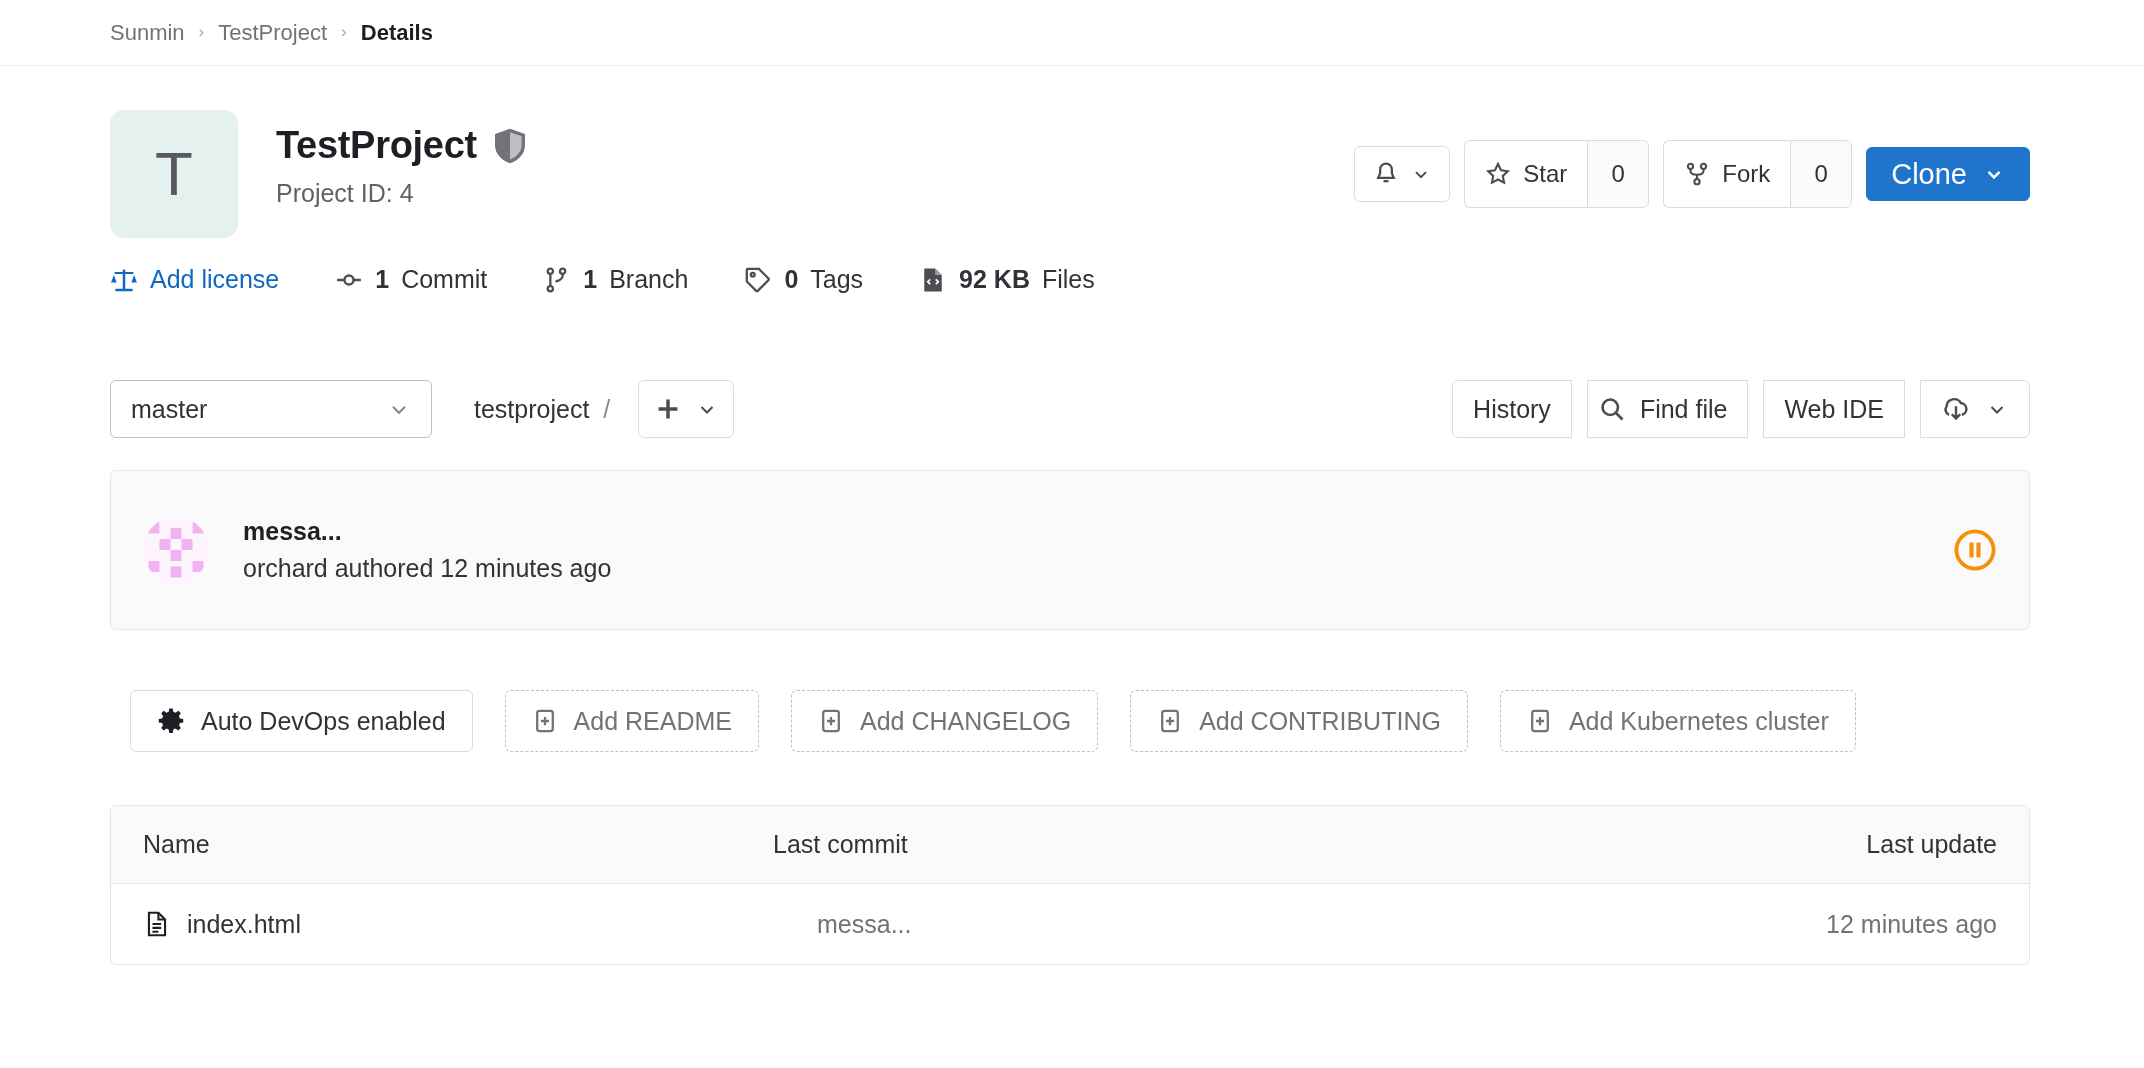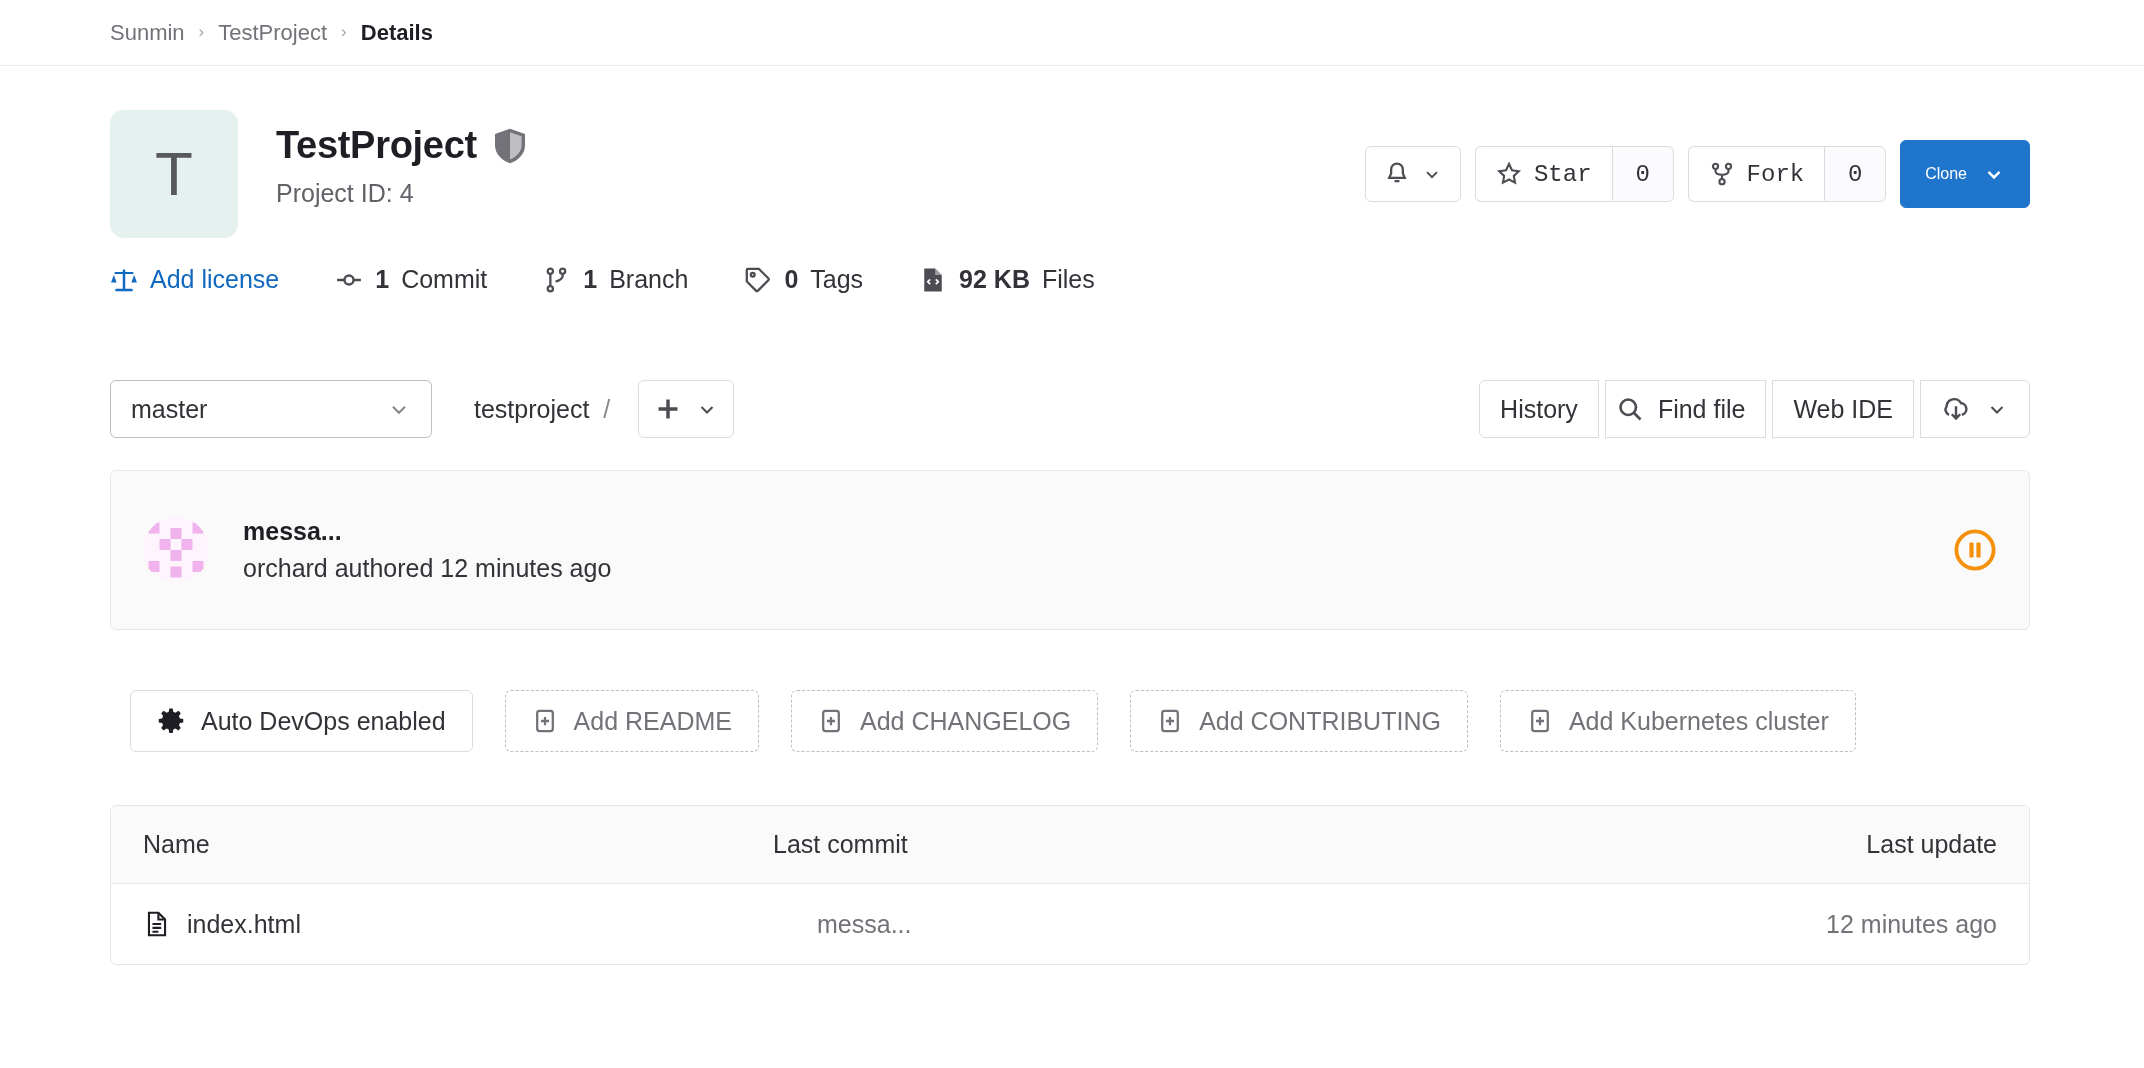--- a/index.html
+++ b/index.html
@@ -46,35 +46,35 @@
   
   .header-actions {
     position: absolute; right: 114px; top: 140px;
     display: flex; align-items: center; gap: 14px;
   }
   .btn {
     height: 56px; border: 1px solid #dcdcde; border-radius: 6px; background: #ffffff;
     display: flex; align-items: center; justify-content: center;
     font-size: 24px; color: #333238; padding: 0 20px; white-space: nowrap;
   }
-  .btn-split { display: flex; align-items: stretch; height: 56px; font-family: Liberation Mono, monospace; }
+  .btn-split { display: flex; align-items: stretch; height: 68px; }
   .btn-split .part-a {
     border: 1px solid #dcdcde; border-right: none;
     border-radius: 6px 0 0 6px; background: #fff;
     display: flex; align-items: center; gap: 12px; padding: 0 20px; font-size: 24px;
   }
   .btn-split .part-b {
     border: 1px solid #dcdcde; border-radius: 0 6px 6px 0; background: #fbfafd;
     display: flex; align-items: center; justify-content: center;
     min-width: 62px; font-size: 24px; color: #333238;
   }
   .btn-notify { width: 96px; gap: 12px; }
   .btn-clone {
     background: #1f75cb; border-color: #1f75cb; color: #ffffff;
-    font-size: 16px; gap: 16px; padding: 0 24px; height: 68px;
+    font-size: 29px; gap: 16px; padding: 0 24px; height: 54px;
   }
 
   
   .stats-row {
     position: absolute; left: 110px; top: 265px;
     display: flex; align-items: center; gap: 56px;
   }
   .stat { display: flex; align-items: center; gap: 12px; font-size: 25px; color: #333238; }
   .stat .num { font-weight: 700; }
   .stat.link { color: #1068bf; }
@@ -91,21 +91,21 @@
     padding: 8px 20px; font-size: 25px; color: #333238;
   }
   .path-crumbs { margin-left: 42px; display: flex; align-items: center; font-size: 25px; }
   .path-crumbs .seg { color: #333238; }
   .path-crumbs .slash { color: #89888d; margin: 0 14px; }
   .plus-btn {
     margin-left: 14px; width: 96px; height: 58px; border: 1px solid #dcdcde;
     border-radius: 6px; background: #fff; display: flex; align-items: center;
     justify-content: center; gap: 14px;
   }
-  .toolbar-right { margin-left: auto; display: flex; align-items: center; gap: 7px; }
+  .toolbar-right { margin-left: auto; display: flex; align-items: center; gap: 16px; }
   .toolbar-right .btn { height: 58px; border-radius: 0; margin-left: -1px; font-size: 25px; }
   .toolbar-right .btn:first-child { border-radius: 6px 0 0 6px; margin-left: 0; }
   .toolbar-right .btn:last-child { border-radius: 0 6px 6px 0; }
   .btn-find { gap: 14px; padding-left: 10px; }
   .btn-download { gap: 16px; width: 110px; padding: 0; }
 
   
   .commit-panel {
     position: absolute; left: 110px; top: 470px; width: 1920px; height: 160px;
     border: 1px solid #e6e5e8; border-radius: 6px; background: #fafafa;

